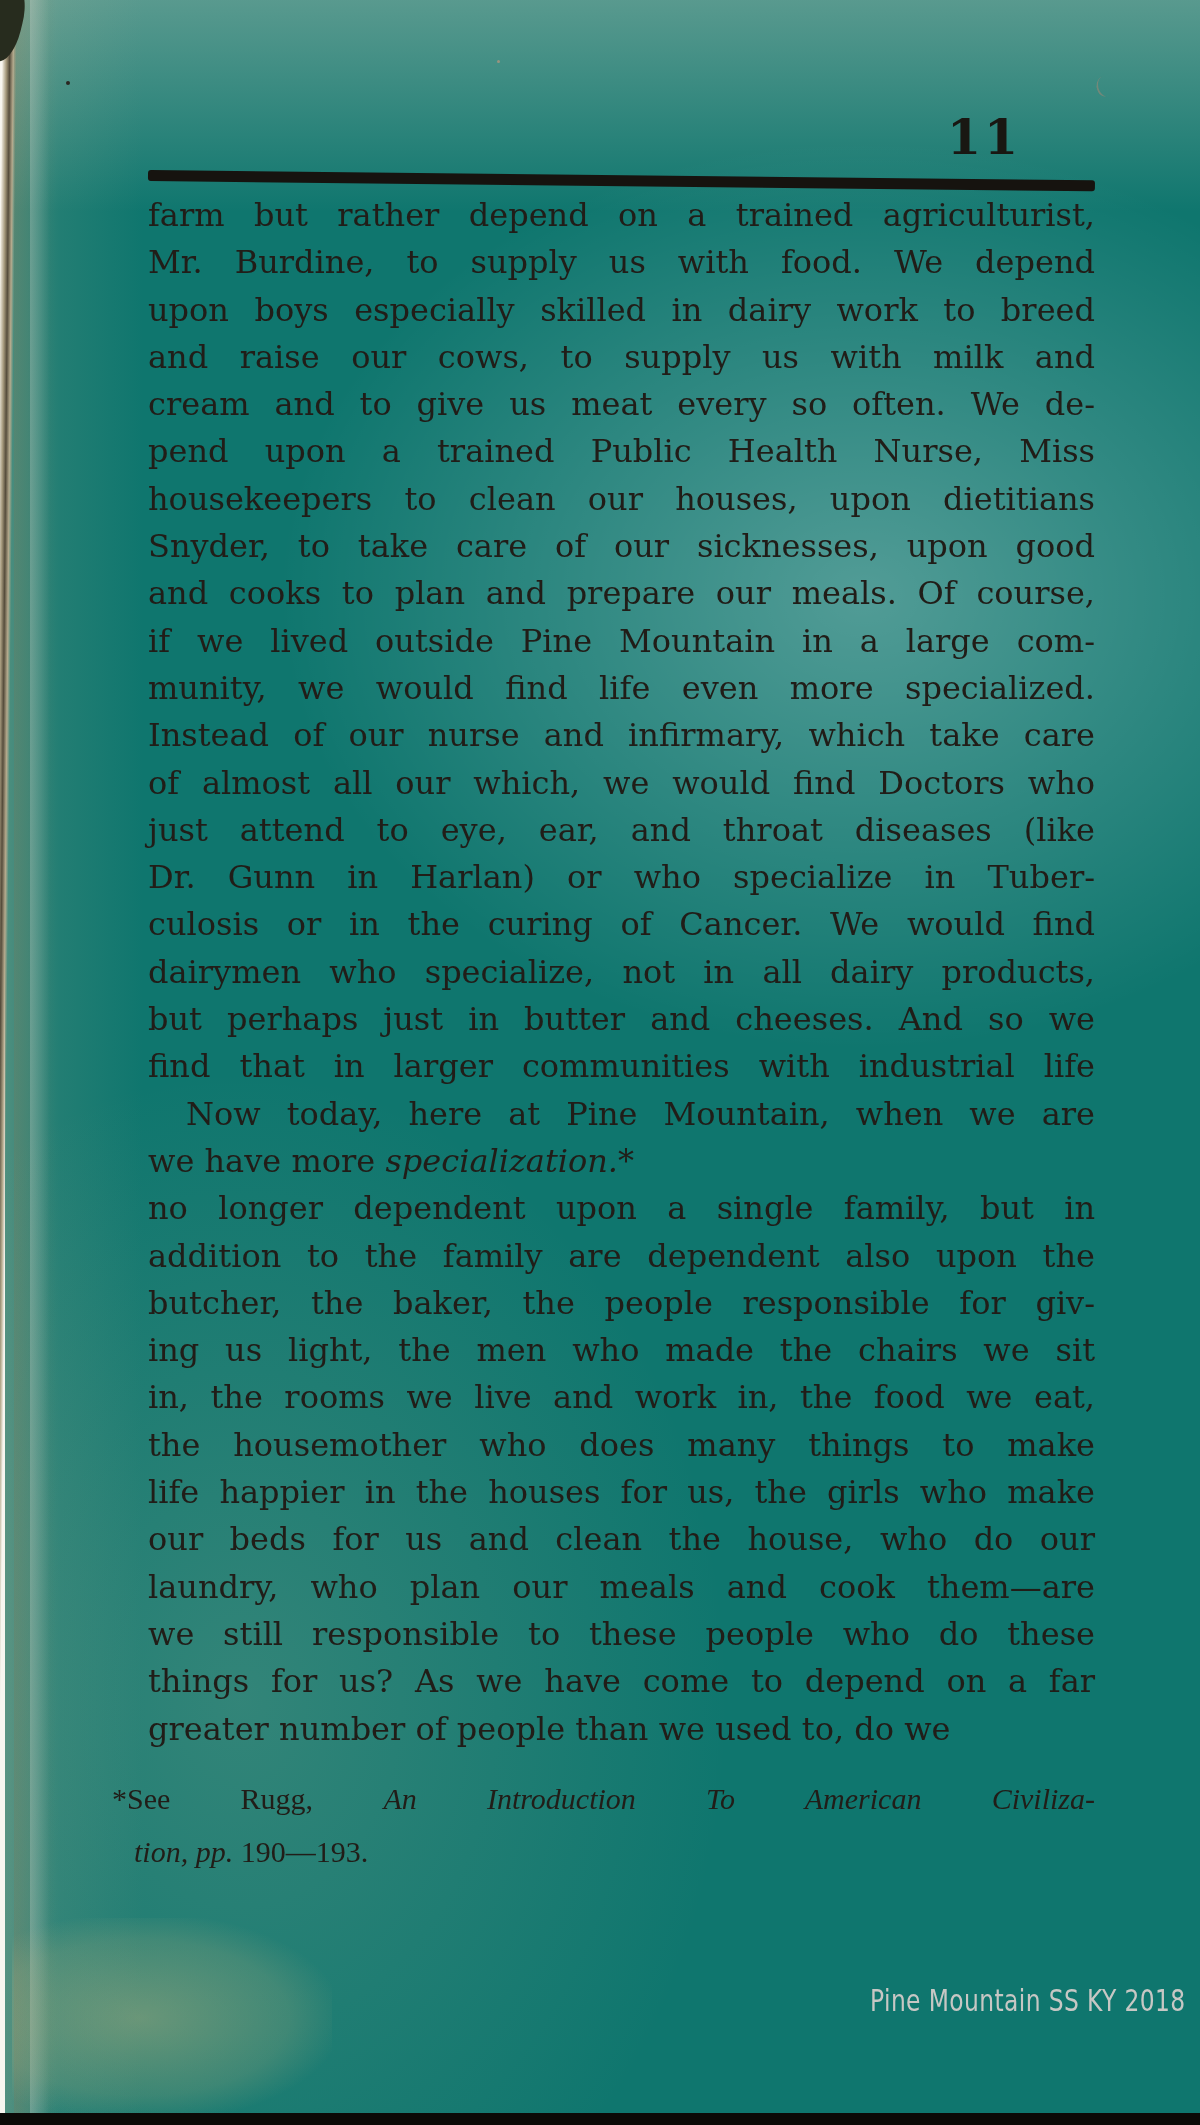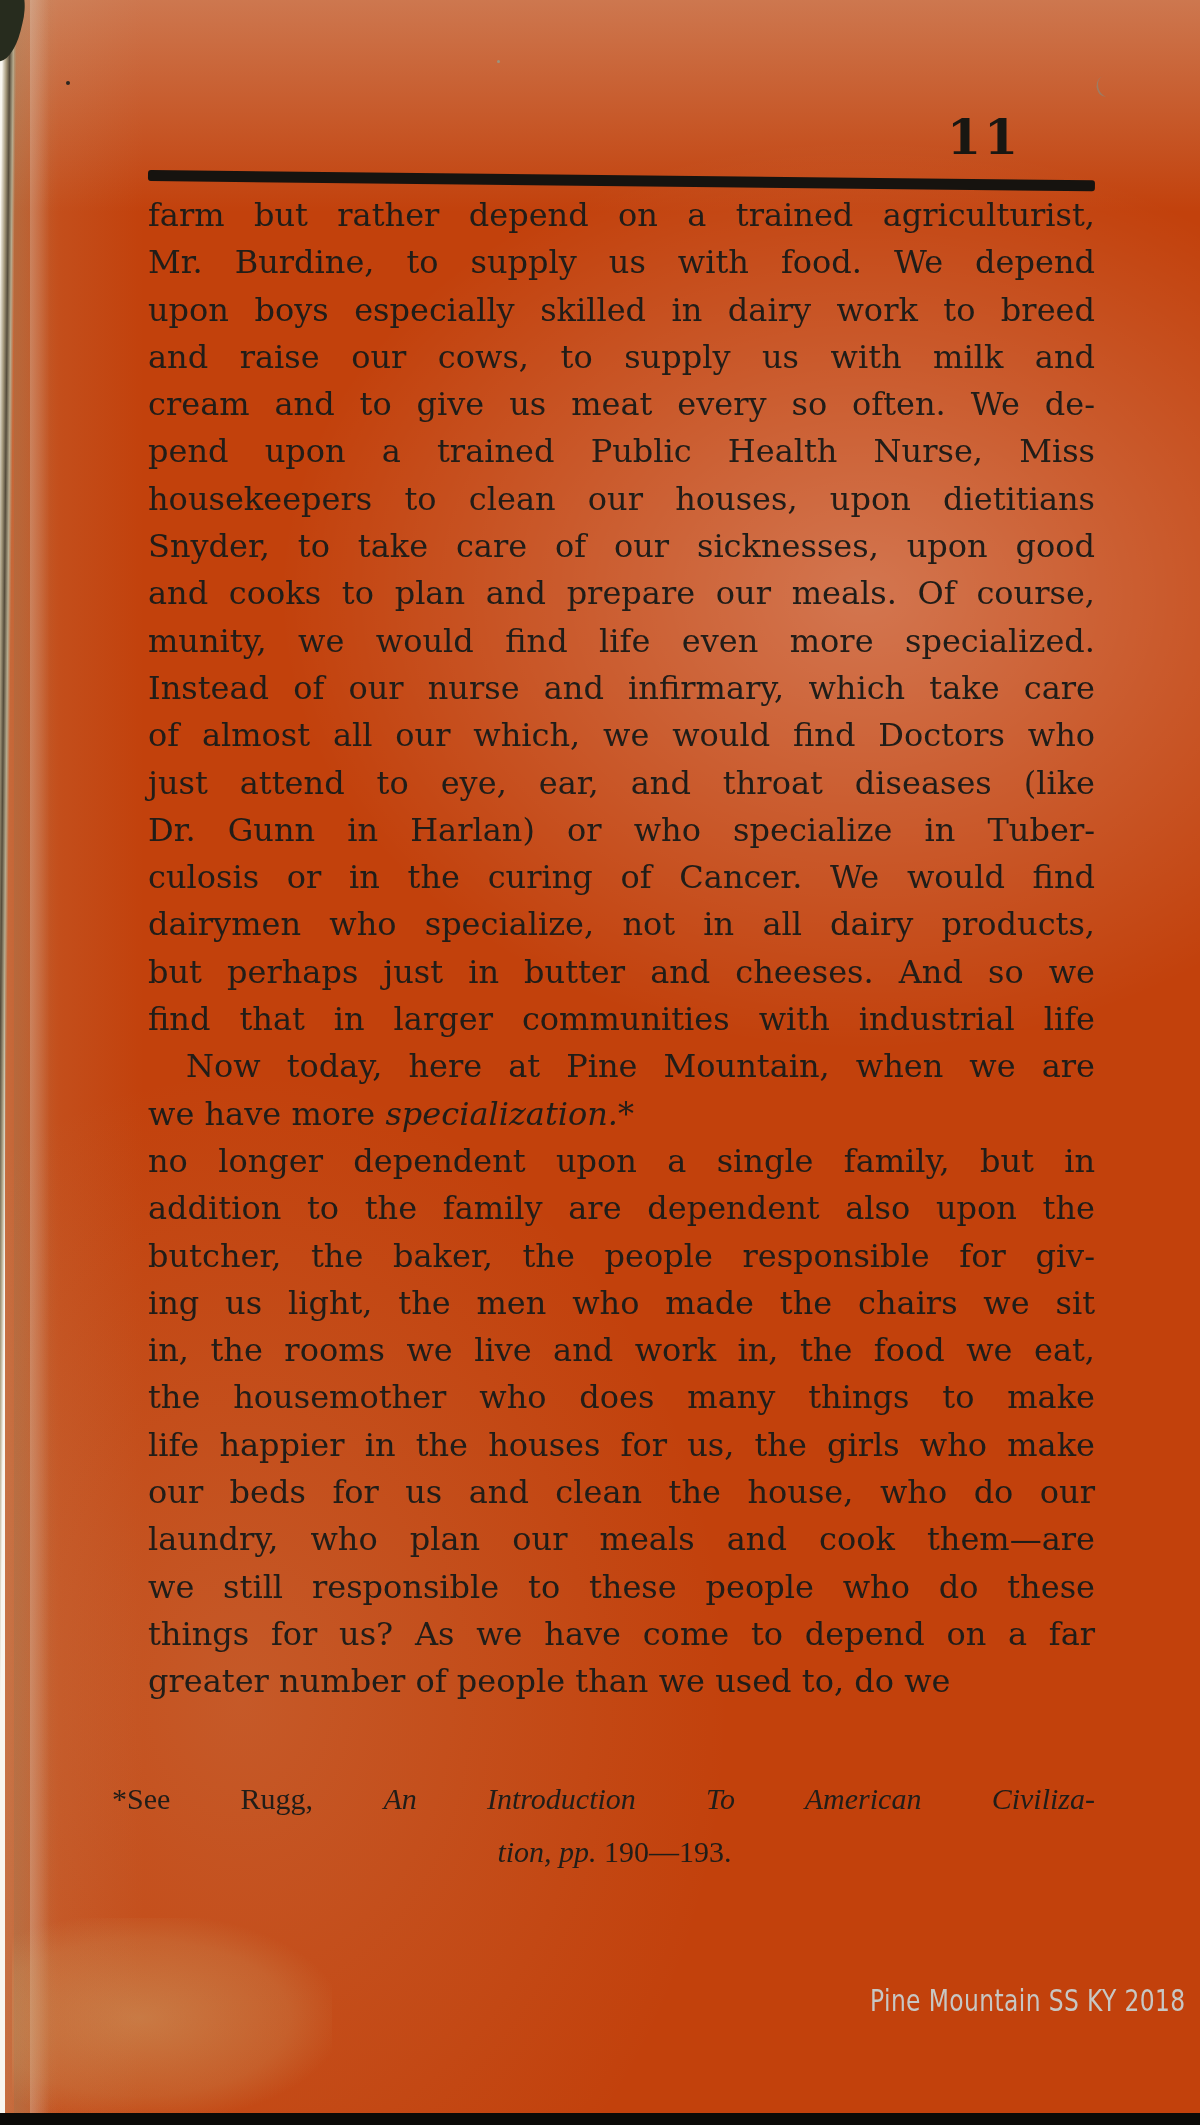--- a/index.html
+++ b/index.html
@@ -1,21 +1,21 @@
 <!DOCTYPE html>
 <html><head>
 <meta charset="utf-8">
 <style>
   html, body { margin: 0; padding: 0; background: #777; }
   .scan {
     position: relative;
     width: 1200px;
     height: 2125px;
     overflow: hidden;
-    background: #c2410c;
+    background: #0f766e;
     font-family: "DejaVu Serif", serif;
   }
   
   .paper-shade {
     position: absolute; inset: 0;
     background:
       radial-gradient(ellipse 900px 700px at 72% 28%, rgba(255,255,255,0.28), transparent 65%),
       radial-gradient(ellipse 700px 900px at 20% 80%, rgba(213,200,168,0.18), transparent 70%),
       linear-gradient(90deg, rgba(205,193,160,0.35) 0%, rgba(205,193,160,0.10) 5%, transparent 12%),
       linear-gradient(180deg, rgba(226,220,203,0.35) 0%, transparent 10%);
@@ -91,21 +91,21 @@
   .line.indent { text-indent: 38px; }
   .it { font-style: italic; }
   
   .footnote {
     position: absolute; left: 112px; top: 1772px; width: 983px;
     color: #211d18;
     font-size: 30px;
     line-height: 53px;
     font-family: Liberation Serif, serif;
   }
-  .fline { margin: 0; text-align: center; }
+  .fline { margin: 0; }
   .fline.j { text-align: justify; text-align-last: justify; }
   .fline.cont { padding-left: 22px; }
   
   .watermark {
     position: absolute; left: 870px; top: 1983px;
     font-family: "DejaVu Sans", sans-serif;
     font-size: 30px;
     color: #c7c7c4;
     letter-spacing: 0.5px;
     white-space: nowrap;
@@ -135,20 +135,21 @@
   <div class="body-text">
     <p class="line">farm but rather depend on a trained agriculturist,</p>
     <p class="line">Mr. Burdine, to supply us with food. We depend</p>
     <p class="line">upon boys especially skilled in dairy work to breed</p>
     <p class="line">and raise our cows, to supply us with milk and</p>
     <p class="line">cream and to give us meat every so often. We de-</p>
     <p class="line">pend upon a trained Public Health Nurse, Miss</p>
     <p class="line">housekeepers to clean our houses, upon dietitians</p>
     <p class="line">Snyder, to take care of our sicknesses, upon good</p>
     <p class="line">and cooks to plan and prepare our meals. Of course,</p>
+    <p class="line">if we lived outside Pine Mountain in a large com-</p>
     <p class="line">munity, we would find life even more specialized.</p>
     <p class="line">Instead of our nurse and infirmary, which take care</p>
     <p class="line">of almost all our which, we would find Doctors who</p>
     <p class="line">just attend to eye, ear, and throat diseases (like</p>
     <p class="line">Dr. Gunn in Harlan) or who specialize in Tuber-</p>
     <p class="line">culosis or in the curing of Cancer. We would find</p>
     <p class="line">dairymen who specialize, not in all dairy products,</p>
     <p class="line">but perhaps just in butter and cheeses. And so we</p>
     <p class="line">find that in larger communities with industrial life</p>
     <p class="line indent">Now today, here at Pine Mountain, when we are</p>

